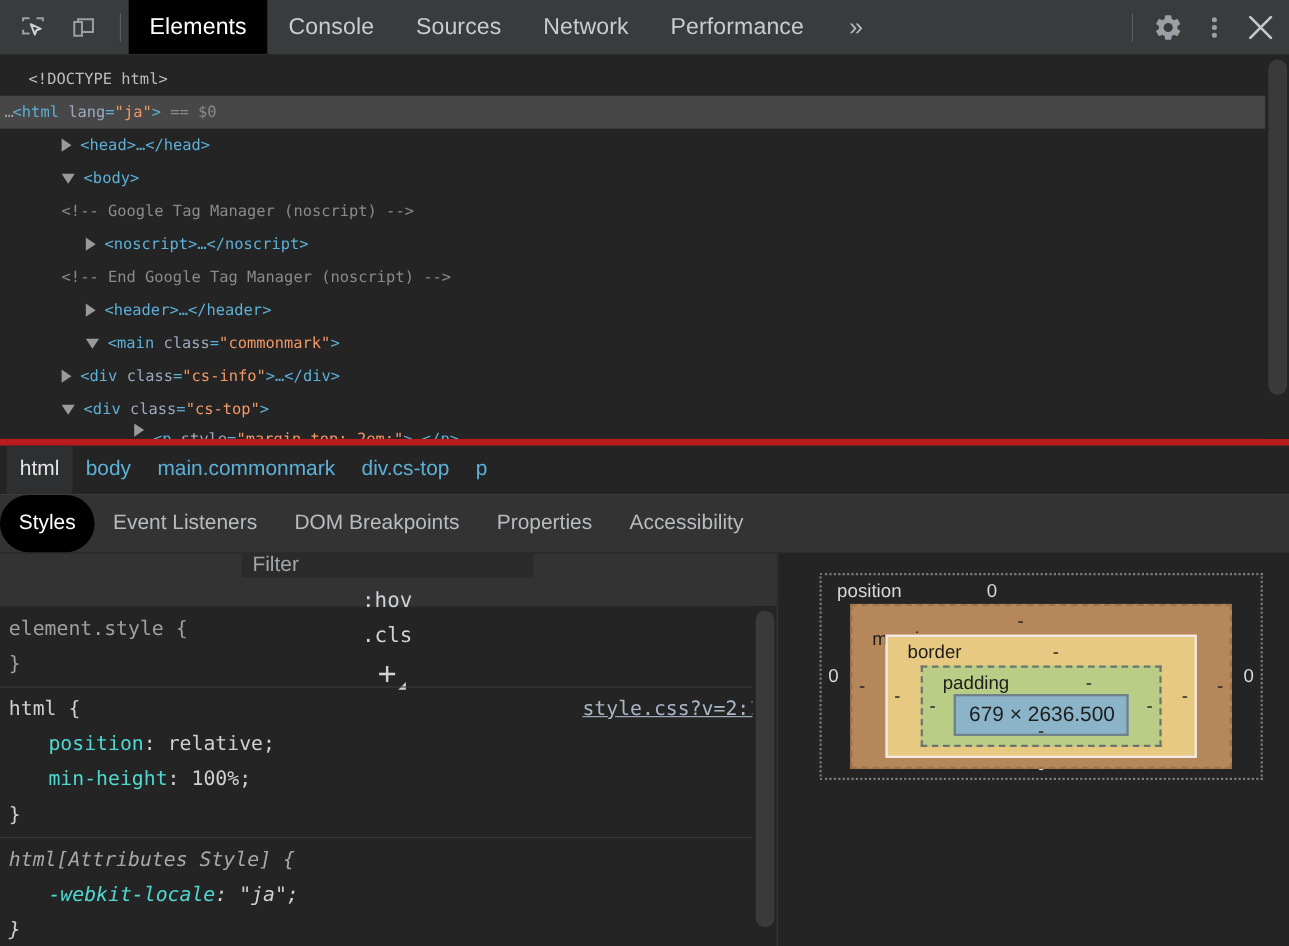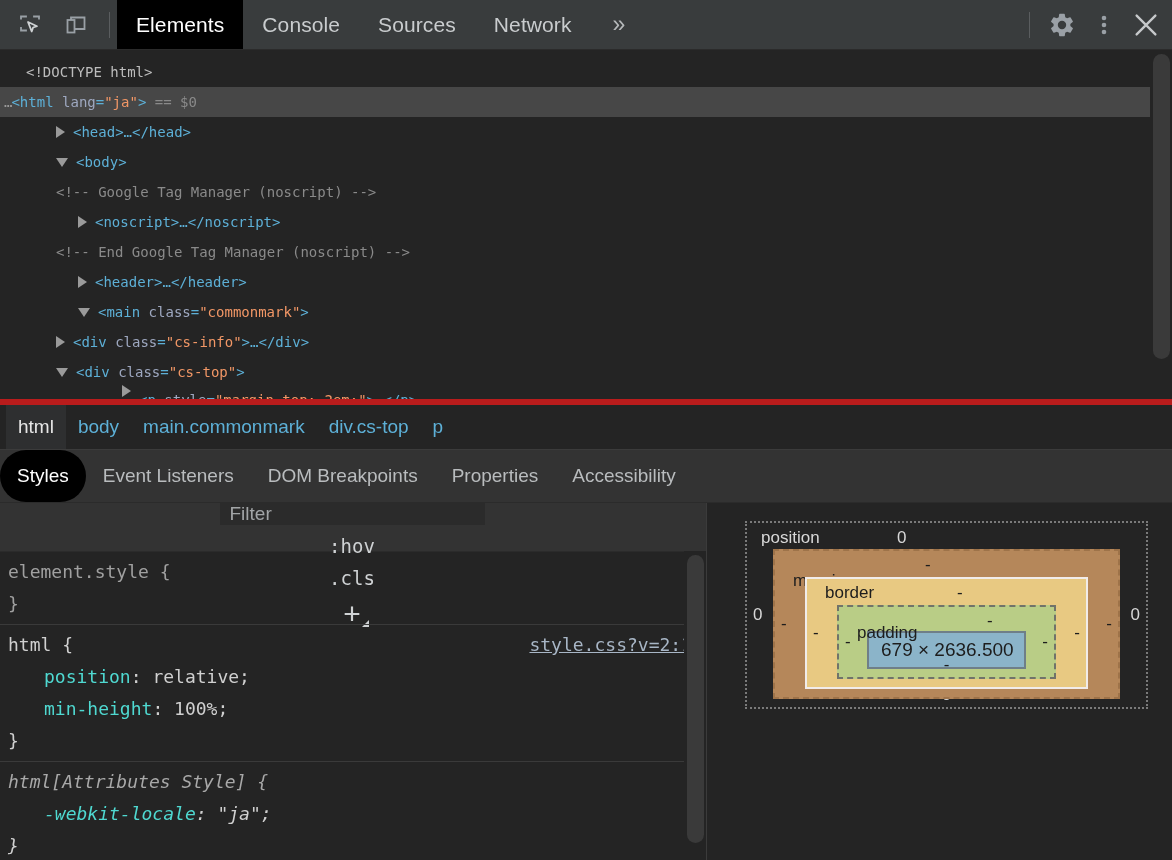--- a/index.html
+++ b/index.html
@@ -386,21 +386,21 @@
     color: #1d1d1d;
   }
   .bm-border > .bm-label { left: 18px; top: 4px; color: #1d1d1d; }
   .bm-padding {
     background: #b9cd86;
     border: 2px dashed #70736a;
     padding: 24px 28px 8px 28px;
     position: relative;
     color: #1d1d1d;
   }
-  .bm-padding > .bm-label { left: 18px; top: 16px; color: #1d1d1d; }
+  .bm-padding > .bm-label { left: 18px; top: 4px; color: #1d1d1d; }
   .bm-content {
     background: #8bb4c9;
     border: 2px solid #6f7f88;
     text-align: center;
     padding: 6px 12px;
     color: #1d1d1d;
     font-size: 19px;
     white-space: nowrap;
   }
   .v-top, .v-bottom {
@@ -462,20 +462,23 @@
         </div>
       <div class="tab">
           <span>Console</span>
         </div>
       <div class="tab">
           <span>Sources</span>
         </div>
       <div class="tab">
           <span>Network</span>
         </div>
+      <div class="tab">
+          <span>Performance</span>
+        </div>
       <div class="tab more">
           <span>»</span>
         </div>
     </div>
 
     <div class="tb-right">
       <div class="tb-sep"></div>
       <div class="icon-btn">
         <svg width="28" height="28" viewBox="0 0 24 24" aria-hidden="true">
           <path fill="#9aa0a6" d="M19.14 12.94a7.1 7.1 0 000-1.88l2.03-1.58a.5.5 0 00.12-.62l-1.92-3.32a.5.5 0 00-.6-.22l-2.39.96a7.03 7.03 0 00-1.62-.94l-.36-2.54a.5.5 0 00-.5-.42h-3.84a.5.5 0 00-.5.42l-.36 2.54c-.58.24-1.12.56-1.62.94l-2.39-.96a.5.5 0 00-.6.22L2.67 8.86a.5.5 0 00.12.62l2.03 1.58a7.1 7.1 0 000 1.88l-2.03 1.58a.5.5 0 00-.12.62l1.92 3.32c.13.22.39.3.6.22l2.39-.96c.5.38 1.04.7 1.62.94l.36 2.54c.04.24.25.42.5.42h3.84c.25 0 .46-.18.5-.42l.36-2.54c.58-.24 1.12-.56 1.62-.94l2.39.96c.21.08.47 0 .6-.22l1.92-3.32a.5.5 0 00-.12-.62l-2.03-1.58zM12 15.6A3.6 3.6 0 1115.6 12 3.6 3.6 0 0112 15.6z"></path>

